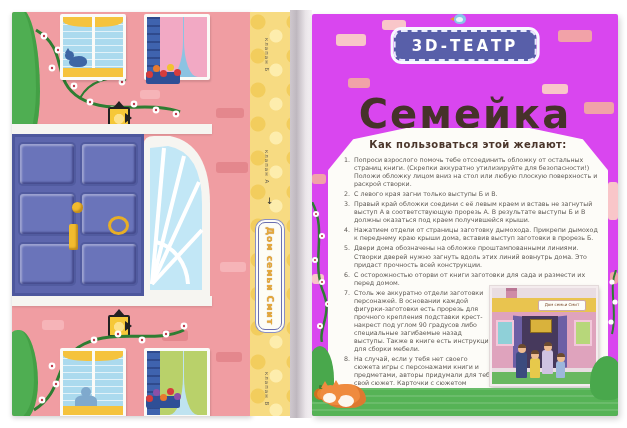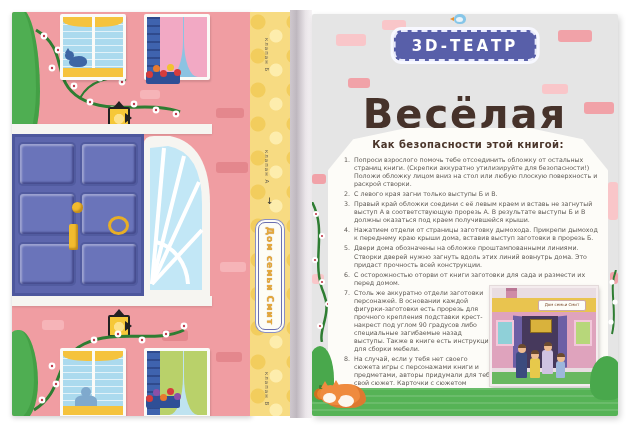--- a/index.html
+++ b/index.html
@@ -63,21 +63,21 @@
          background:linear-gradient(90deg,#cfc8ce 0%,#bfb8bf 30%,#e9e4e8 70%,#f7f4f6 100%);}
   .vlabel{position:absolute;writing-mode:vertical-rl;font-size:5.5px;color:#6e6753;letter-spacing:1px;}
   .flap-arrow{position:absolute;font-size:9px;color:#333;}
   .house-sign{position:absolute;left:258px;top:222px;width:22px;height:106px;background:#fdfdf6;
          border:1px solid #6a6fb0;border-radius:7px;box-shadow:0 0 0 2px #fdfdf6,0 0 0 3px #8a8fc4;
          display:flex;align-items:center;justify-content:center;}
   .house-sign span{writing-mode:vertical-rl;font-weight:bold;font-size:9px;color:#e6a93a;
          letter-spacing:1px;text-shadow:0 0 1px #a86f20;}
 
   
-  .page-right{position:absolute;left:312px;top:14px;width:306px;height:402px;background:#e5e5e5;
+  .page-right{position:absolute;left:312px;top:14px;width:306px;height:402px;background:#d946ef;
               border-radius:2px;box-shadow:2px 3px 6px rgba(0,0,0,.18);overflow:hidden;}
   .badge{position:absolute;left:50%;top:16px;transform:translateX(-50%);
          background:#585fa9;border:2px dashed #e8eafc;border-radius:8px;outline:3px solid #f7f8ff;
          padding:4px 16px;white-space:nowrap;}
   .badge span{color:#ffffff;font-weight:bold;font-size:15px;letter-spacing:3px;}
   .title1{position:absolute;left:0;right:0;top:52px;text-align:center;
           font-weight:bold;font-size:27px;color:#46322a;letter-spacing:2px;line-height:1;}
   .title2{position:absolute;left:0;right:0;top:80px;text-align:center;
           font-weight:bold;font-size:40px;color:#46322a;letter-spacing:2px;line-height:1;}
   .bird{position:absolute;left:140px;top:-2px;width:16px;height:13px;}
@@ -312,21 +312,21 @@
 
     <div class="bird">
       <div class="b1"></div>
         <div class="b2"></div>
         <div class="bk"></div>
     </div>
 
     <div class="badge">
       <span>3D-ТЕАТР</span>
     </div>
-    <div class="title2">Весёлая</div>
+    <div class="title2">Семейка</div>
 
     <svg class="abs" style="left:-4px;top:188px;" width="28" height="140" viewBox="0 0 28 140">
       <defs>
           <g id="fl3">
             <circle r="3" fill="#ffffff"></circle>
             <circle r="1.1" fill="#c0394b"></circle>
           </g>
         </defs>
       <path d="M4,0 C20,30 2,60 16,92 C24,112 10,128 14,140" fill="none" stroke="#2e7d32" stroke-width="2.5"></path>
       <use href="#fl3" x="8" y="12"></use>
@@ -338,21 +338,21 @@
     </svg>
 
     <svg class="abs" style="right:-2px;top:256px;" width="16" height="66" viewBox="0 0 16 66">
       <path d="M12,0 C4,20 14,40 8,64" fill="none" stroke="#2e7d32" stroke-width="2"></path>
       <circle cx="8" cy="12" r="2.6" fill="#fff"></circle>
         <circle cx="11" cy="32" r="2.6" fill="#fff"></circle>
         <circle cx="7" cy="52" r="2.6" fill="#fff"></circle>
     </svg>
 
     <div class="panel">
-      <div class="howto-head">Как безопасности этой книгой:</div>
+      <div class="howto-head">Как пользоваться этой желают:</div>
       <ol class="howto">
         <li>Попроси взрослого помочь тебе отсоединить обложку от остальных страниц книги. (Скрепки аккуратно утилизируйте для безопасности!) Положи обложку лицом вниз на стол или любую плоскую поверхность и раскрой створки.</li>
         <li>С левого края загни только выступы Б и В.</li>
         <li>Правый край обложки соедини с её левым краем и вставь не загнутый выступ А в соответствующую прорезь А. В результате выступы Б и В должны оказаться под краем получившейся крыши.</li>
         <li>Нажатием отдели от страницы заготовку дымохода. Прикрепи дымоход к переднему краю крыши дома, вставив выступ заготовки в прорезь Б.</li>
         <li>Двери дома обозначены на обложке проштампованными линиями. Створки дверей нужно загнуть вдоль этих линий вовнутрь дома. Это придаст прочность всей конструкции.</li>
         <li>С осторожностью оторви от книги заготовки для сада и размести их перед домом.</li>
         <li>Столь же аккуратно отдели заготовки персонажей. В основании каждой фигурки-заготовки есть прорезь для прочного крепления подставки крест-накрест под углом 90 градусов либо специальные загибаемые назад выступы. Также в книге есть инструкции для сборки мебели.</li>
         <li>На случай, если у тебя нет своего сюжета игры с персонажами книги и предметами, авторы придумали для тебя свой сюжет. Карточки с сюжетом находятся в конце книги.</li>
       </ol>

